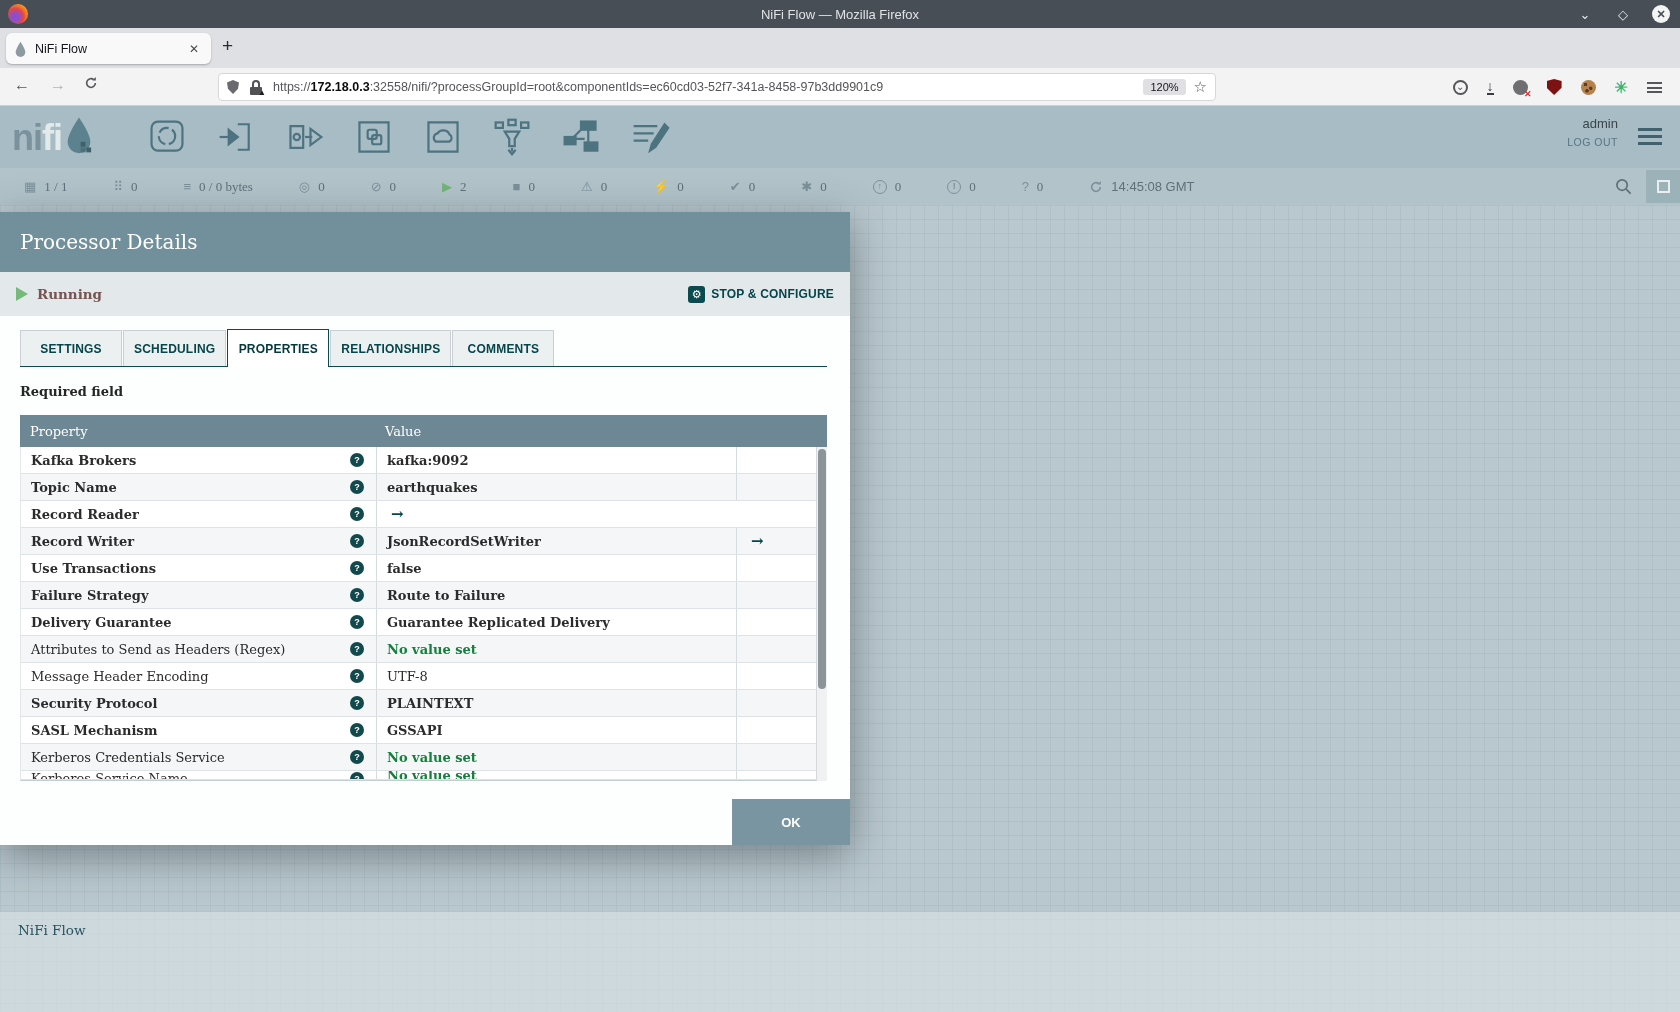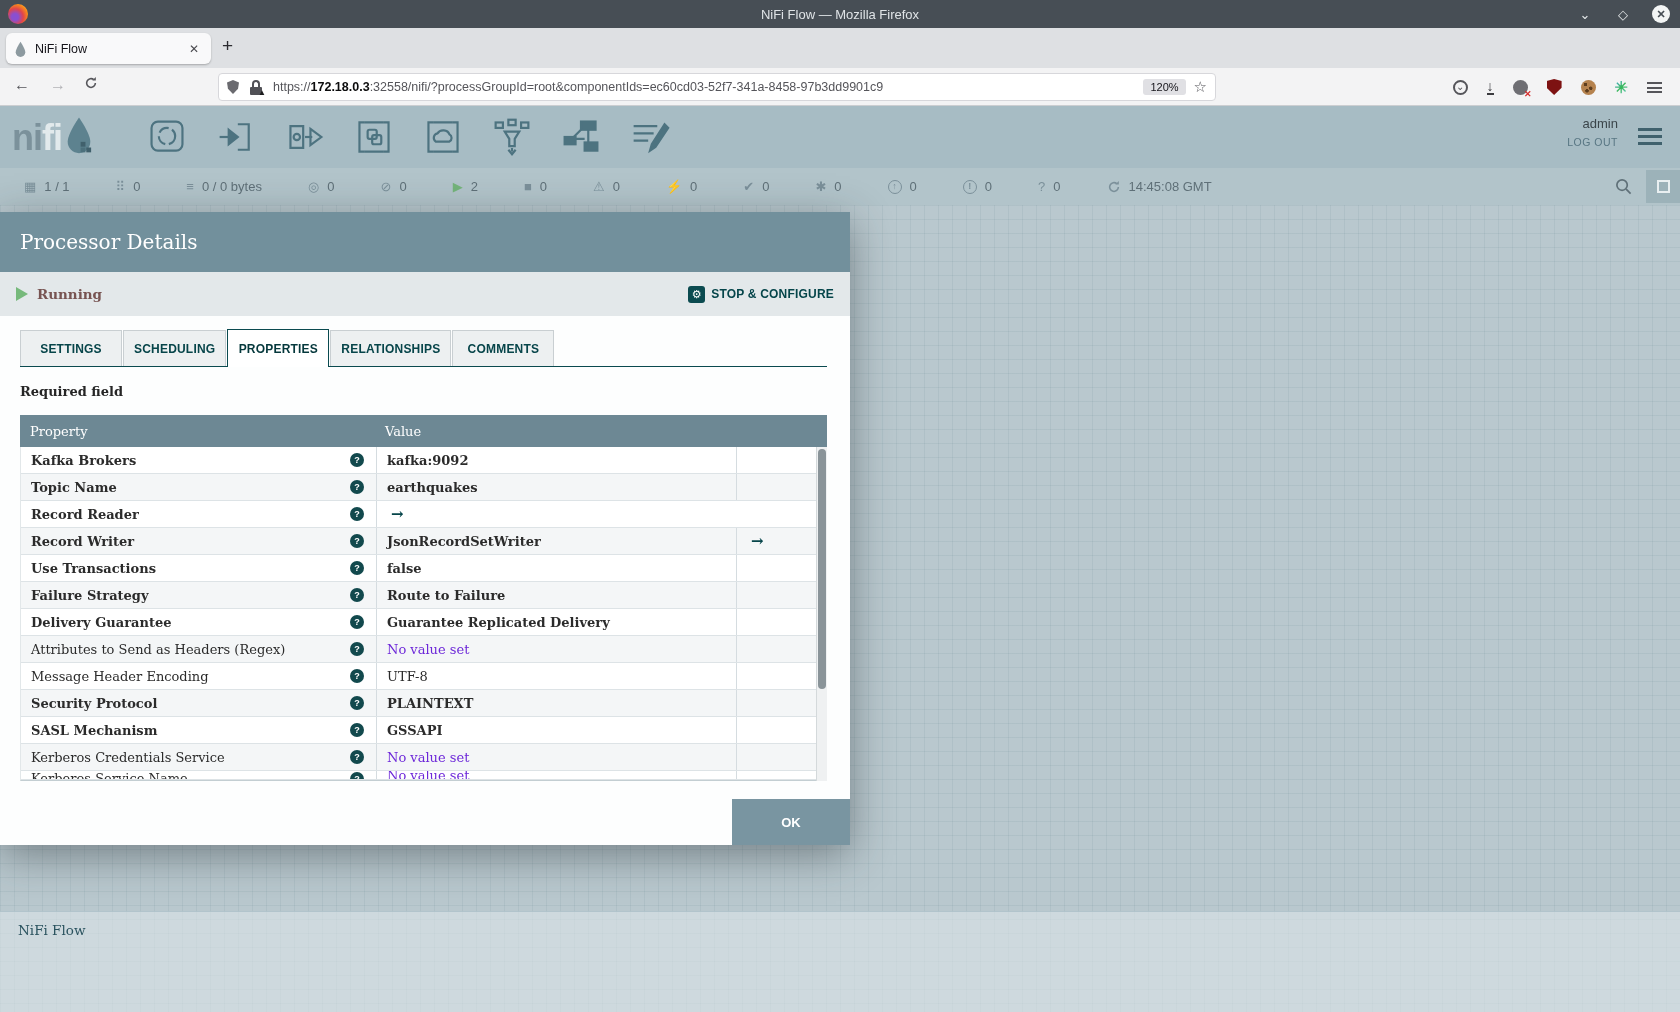--- a/index.html
+++ b/index.html
@@ -74,21 +74,21 @@
     background:repeating-linear-gradient(#40616d 0 3.5px, transparent 3.5px 7px); }
 
   
   .statusbar { left:0; top:168px; width:1680px; height:37px; background:#b2c4ca; display:flex; align-items:center; }
   .sb-items { display:flex; align-items:center; gap:46px; padding-left:24px; }
   .sb-item { display:flex; align-items:center; gap:8px; white-space:nowrap; }
   .sb-icon { font-size:13px; color:#7b909a; line-height:1; }
   .sb-icon.green { color:#74b47a; }
   .sb-icon.circled { width:14px; height:14px; border:1.5px solid #7b909a; border-radius:50%;
     font-size:9px; display:flex; align-items:center; justify-content:center; font-weight:bold; }
-  .sb-label { font-size:13px; color:#5f7078; }
+  .sb-label { font-size:13px; color:#5f7078;font-family:Liberation Serif, serif; }
   .sb-time { display:flex; align-items:center; gap:8px; margin-left:46px; font-size:13px; color:#5f7078; }
   .sb-right { margin-left:auto; display:flex; align-items:center; }
   .sb-search { margin-right:14px; }
   .sb-tile { width:34px; height:33px; background:#9cb2b9; display:flex; align-items:center; justify-content:center; }
   .sb-tile-inner { width:13px; height:13px; border:2px solid #e9eff1; }
 
   
   .canvas { left:0; top:205px; width:1680px; height:807px; background-color:#b9c8ce;
     background-image:linear-gradient(rgba(120,148,158,.15) 1px, transparent 1px),
       linear-gradient(90deg, rgba(120,148,158,.15) 1px, transparent 1px);
@@ -169,21 +169,21 @@
   .prow.alt { background:#f4f6f7; }
   .prow.req .pname-text, .prow.req .pvalue { font-weight:bold; }
   .prow.clipped { height:9px; overflow:hidden; align-items:flex-start; }
   .pname { width:355px; padding-left:10px; display:flex; align-items:center; }
   .pname-text { flex:1; }
   .help-icon { width:14px; height:14px; border-radius:50%; background:#12494d; color:#fff; font-size:9px;
     font-weight:bold; display:flex; align-items:center; justify-content:center; margin-right:12px;
     font-family:"Liberation Sans", sans-serif; }
   .pvalue { width:360px; padding-left:10px; border-left:1px solid #d5dce0; height:100%;
     display:flex; align-items:center; }
-  .pvalue.empty { color:#6d28d9; font-weight:normal; }
+  .pvalue.empty { color:#15803d; font-weight:bold; }
   .pgoto { width:80px; border-left:1px solid #d5dce0; height:100%; display:flex; align-items:center;
     padding-left:14px; color:#06454a; font-weight:bold; font-size:15px; }
   .pt-scroll { position:absolute; right:0; top:32px; width:11px; height:334px; background:#eff1f2;
     border-left:1px solid #d4d9db; }
   .pt-thumb { position:absolute; left:1px; top:2px; width:8px; height:240px; background:#8a9499; border-radius:4px; }
 
   .ok-btn { position:absolute; right:0; bottom:0; width:118px; height:46px; background:#7995a1;
     color:#ffffff; font-size:13px; font-weight:bold; display:flex; align-items:center; justify-content:center; }
 </style>
 </head>

